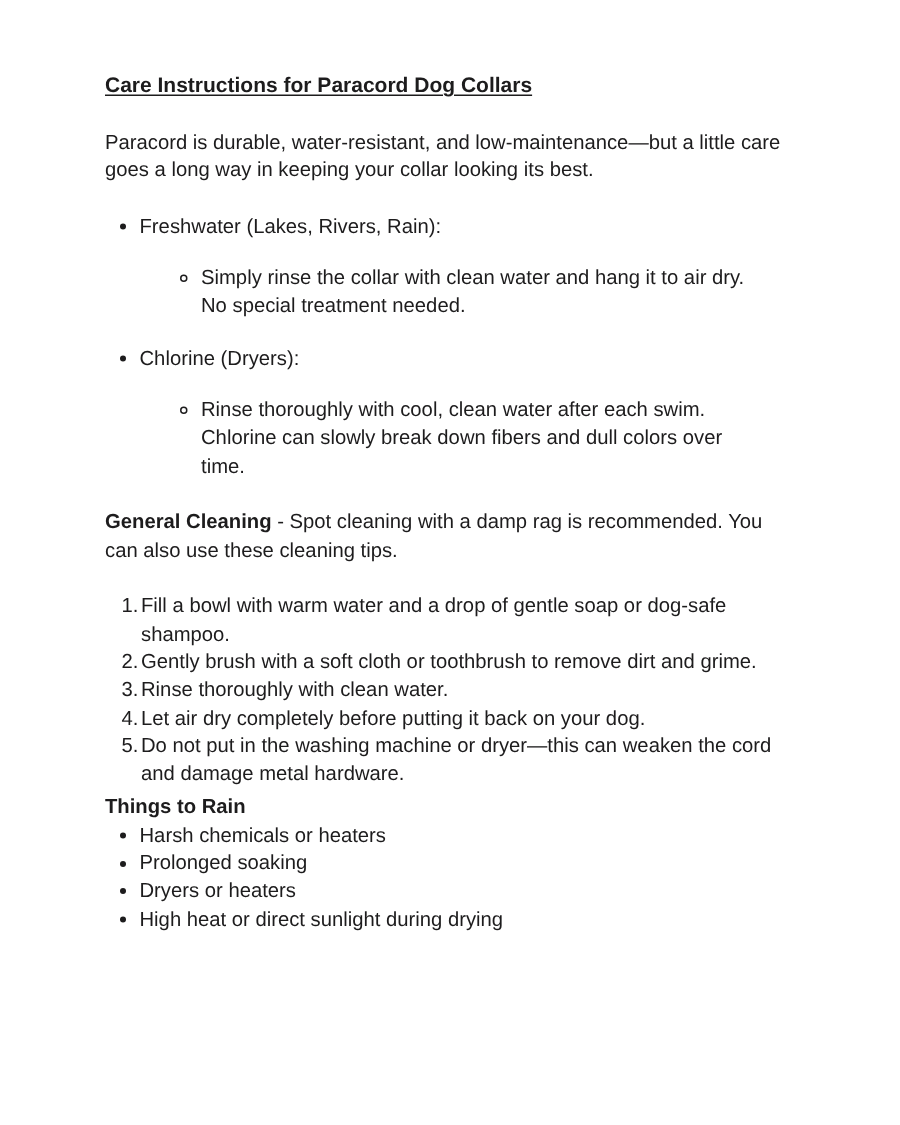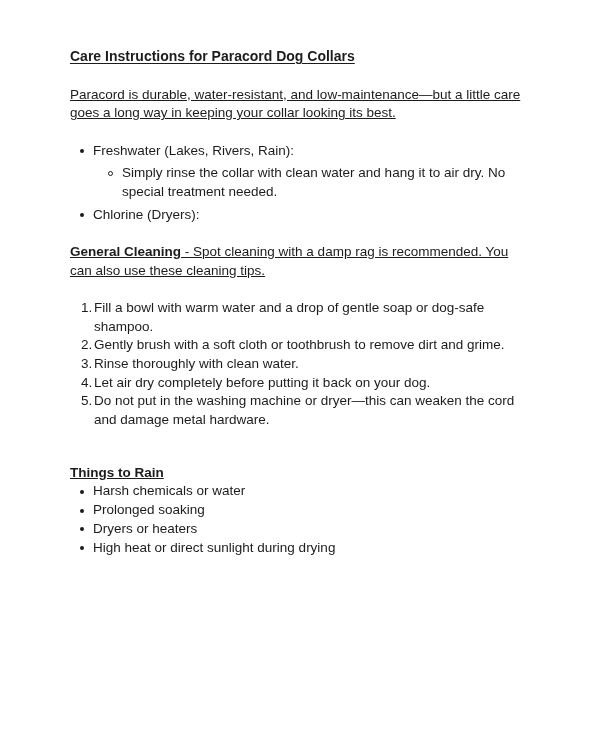--- a/index.html
+++ b/index.html
@@ -24,21 +24,20 @@
   .doc h1.title {
     font-size: 14px;
     font-weight: 700;
     text-decoration: underline;
     text-underline-offset: 2px;
     margin: 0 0 20px 0;
     line-height: 18.7px;
   }
   .doc p {
     margin: 0 0 18.5px 0;
-    text-decoration: underline;
   }
   .doc p.section-heading-only {
     margin: 0;
     font-weight: 700;
   }
   strong { font-weight: 700; }
 
   
   ul.l1 {
     list-style: none;
@@ -53,40 +52,40 @@
     left: -13px;
     top: 7.5px;
     width: 4px;
     height: 4px;
     border-radius: 50%;
     background: currentColor;
   }
   
   ul.l2 {
     list-style: none;
-    margin: 4px;
+    margin: 16px;
     padding: 0 0 0 25px;
   }
   ul.l2 > li { position: relative; }
   ul.l2 > li::before {
     content: "";
     position: absolute;
     left: -14px;
     top: 7px;
     width: 3px;
     height: 3px;
     border: 1px solid currentColor;
     border-radius: 50%;
     background: transparent;
   }
   
   ol.steps {
     list-style: none;
     counter-reset: step;
-    margin: 0 0 34px 0;
+    margin: 0 0 3px 0;
     padding: 0 0 0 24px;
   }
   ol.steps > li {
     position: relative;
     counter-increment: step;
   }
   ol.steps > li::before {
     content: counter(step) ".";
     position: absolute;
     left: -13px;
@@ -105,35 +104,38 @@
 
   <ul class="l1">
     <li>
       <span>Freshwater (Lakes, Rivers, Rain):</span>
       <ul class="l2">
         <li>Simply rinse the collar with clean water and hang it to air dry. No special treatment needed.</li>
       </ul>
     </li>
     <li>
       <span>Chlorine (Dryers):</span>
+      <ul class="l2">
+        <li>Rinse thoroughly with cool, clean water after each swim. Chlorine can slowly break down fibers and dull colors over time.</li>
+      </ul>
     </li>
   </ul>
 
   <p><strong>General Cleaning</strong><span> - Spot cleaning with a damp rag is recommended. You can also use these cleaning tips.</span></p>
 
   <ol class="steps">
     <li>Fill a bowl with warm water and a drop of gentle soap or dog-safe shampoo.</li>
     <li>Gently brush with a soft cloth or toothbrush to remove dirt and grime.</li>
     <li>Rinse thoroughly with clean water.</li>
     <li>Let air dry completely before putting it back on your dog.</li>
     <li>Do not put in the washing machine or dryer—this can weaken the cord and damage metal hardware.</li>
   </ol>
 
   <p class="section-heading-only">Things to Rain</p>
 
   <ul class="l1 last">
-    <li>Harsh chemicals or water</li>
+    <li>Harsh chemicals or heaters</li>
     <li>Prolonged soaking</li>
     <li>Dryers or heaters</li>
     <li>High heat or direct sunlight during drying</li>
   </ul>
 
 </div>
 
 </body></html>

